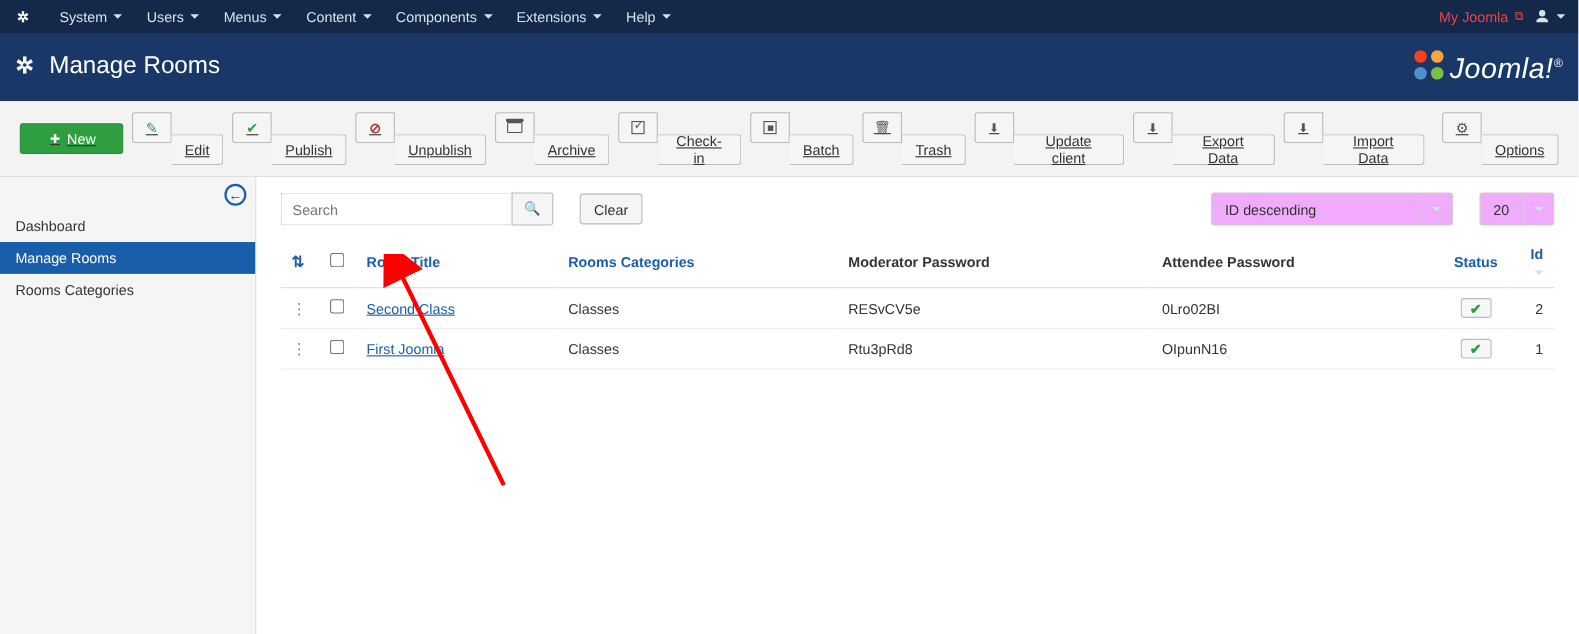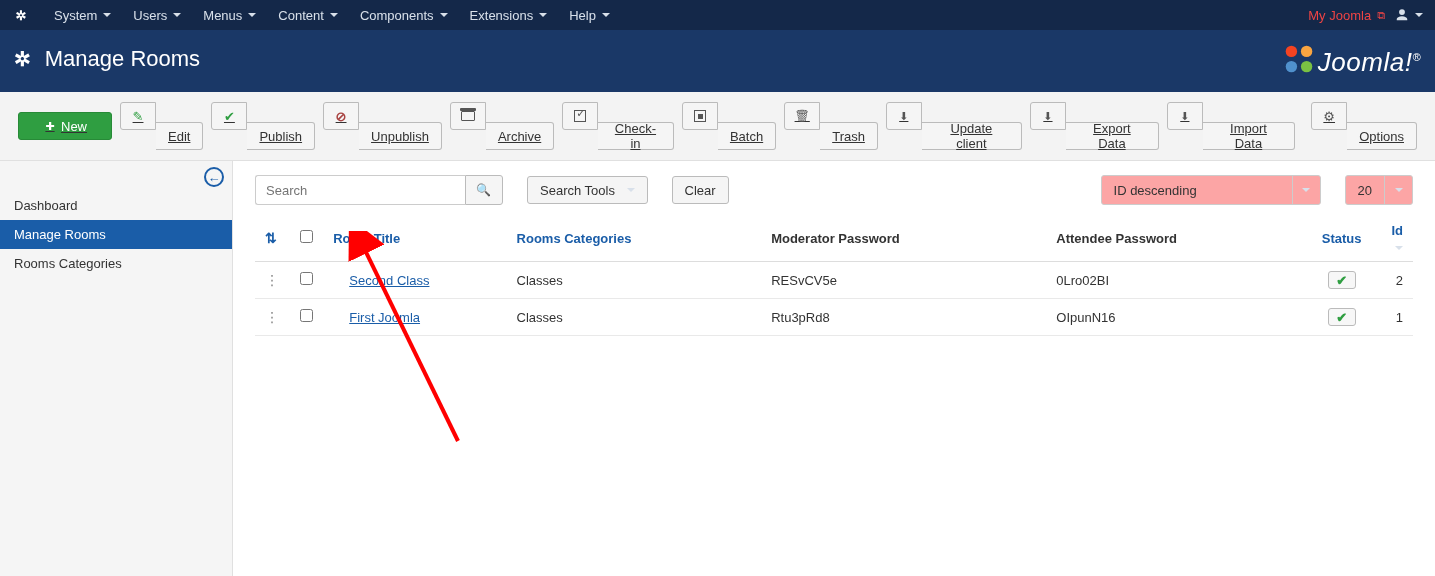--- a/index.html
+++ b/index.html
@@ -59,33 +59,33 @@
 
 .content { flex: 1; padding: 14px 22px; position: relative; }
 
 
 .filter-row { display: flex; align-items: center; gap: 24px; margin-bottom: 10px; }
 .searchbox { display: flex; }
 .searchbox input { height: 30px; width: 210px; border: 1px solid #ccc; border-right: none; border-radius: 3px 0 0 3px; padding: 0 10px; font-size: 13px; }
 .searchbox .btn-icon { border-radius: 0 3px 3px 0; width: 38px; height: 30px; border: 1px solid #bbb; }
 .lookup::before { content: "🔍"; font-size: 12px; }
 .filter-row .spacer { flex: 1; }
-.select-like { display: inline-flex; align-items: center; height: 30px; border: 1px solid #ccc; border-radius: 3px; background: #fca5a5; }
+.select-like { display: inline-flex; align-items: center; height: 30px; border: 1px solid #ccc; border-radius: 3px; background: #f0abfc; }
 .select-like .main-part { padding: 0 12px; width: 190px; font-size: 13px; }
 .select-like .drop, .drop { width: 28px; height: 30px; border-left: 1px solid #ccc; display: inline-flex; align-items: center; justify-content: center; cursor: pointer; }
 .select-like.small .main-part { width: auto; min-width: 30px; }
 
 
 table.grid { width: 100%; border-collapse: collapse; }
 table.grid th { text-align: left; padding: 8px 10px; border-bottom: 1px solid #ddd; font-size: 13px; font-weight: 600; color: #333; }
 table.grid th.link, th.link a { color: #1a5da8; }
 table.grid td { padding: 9px 10px; border-bottom: 1px solid #e9e9e9; font-size: 13px; vertical-align: middle; }
 .sort-handle { color: #888; cursor: grab; font-size: 14px; }
 .sort-col::before { content: "⇅"; color: #1a5da8; font-size: 14px; }
-.title-link { color: #1a5da8; text-decoration: underline; cursor: pointer; margin-left: 16px; }
+.title-link { color: #1a5da8; text-decoration: underline; cursor: pointer; }
 .status-pill { display: inline-flex; align-items: center; justify-content: center; width: 28px; height: 18px; border: 1px solid #bbb; border-radius: 3px; background: #f7f7f7; color: #2f9e41; font-weight: bold; cursor: pointer; }
 .chk { cursor: pointer; }
 
 
 .anno-arrow { position: absolute; pointer-events: none; }
 </style>
 </head>
 <body>
 
 <div class="topbar">
@@ -234,21 +234,20 @@
 
   <div class="content">
 
     <div class="filter-row">
       <div class="searchbox">
         <input type="text" placeholder="Search" style="">
         <button class="btn btn-icon">
             <span class="icon lookup"></span>
           </button>
       </div>
-      <button class="btn"><span>Search Tools</span>&nbsp;<span class="caret"></span></button>
       <button class="btn">Clear</button>
       <div class="spacer"></div>
       <div class="select-like">
         <span class="main-part">ID descending</span>
         <span class="drop">
             <span class="caret"></span>
           </span>
       </div>
       <div class="select-like small">
         <span class="main-part">20</span>

